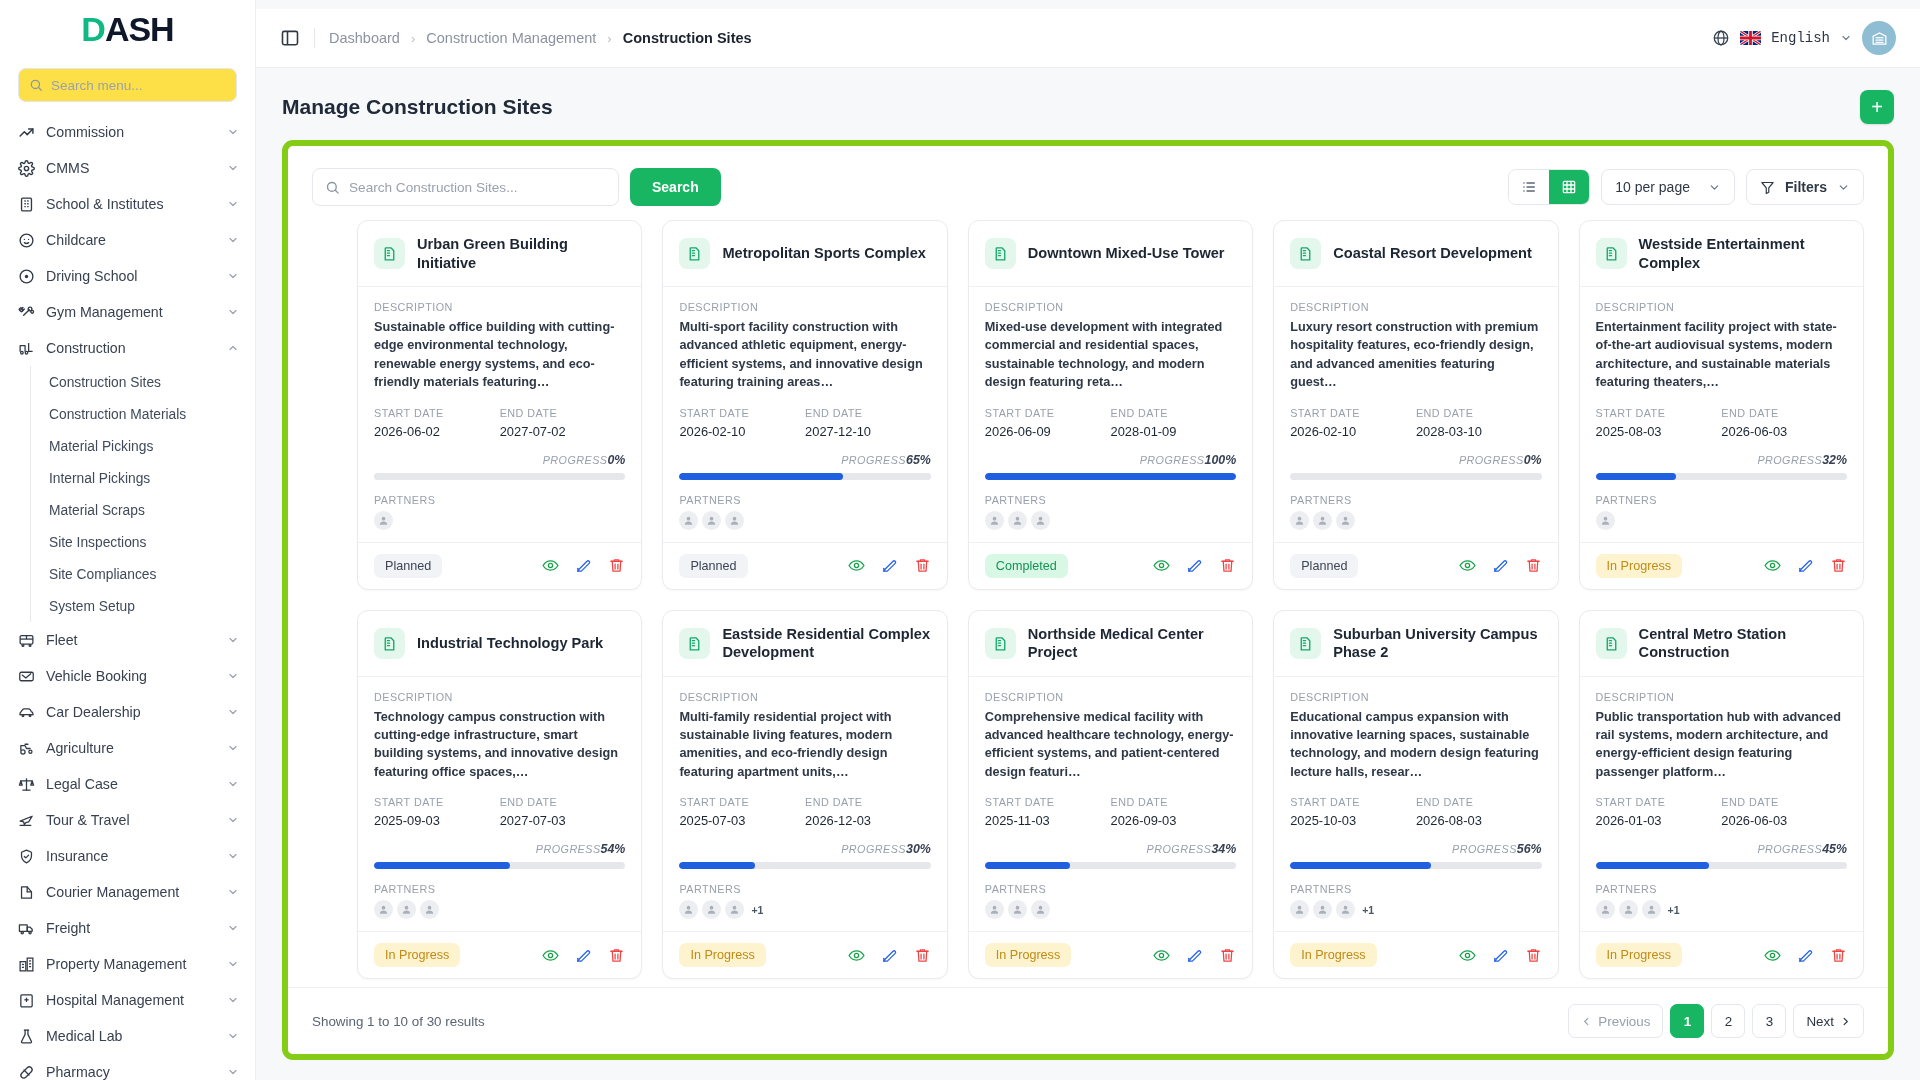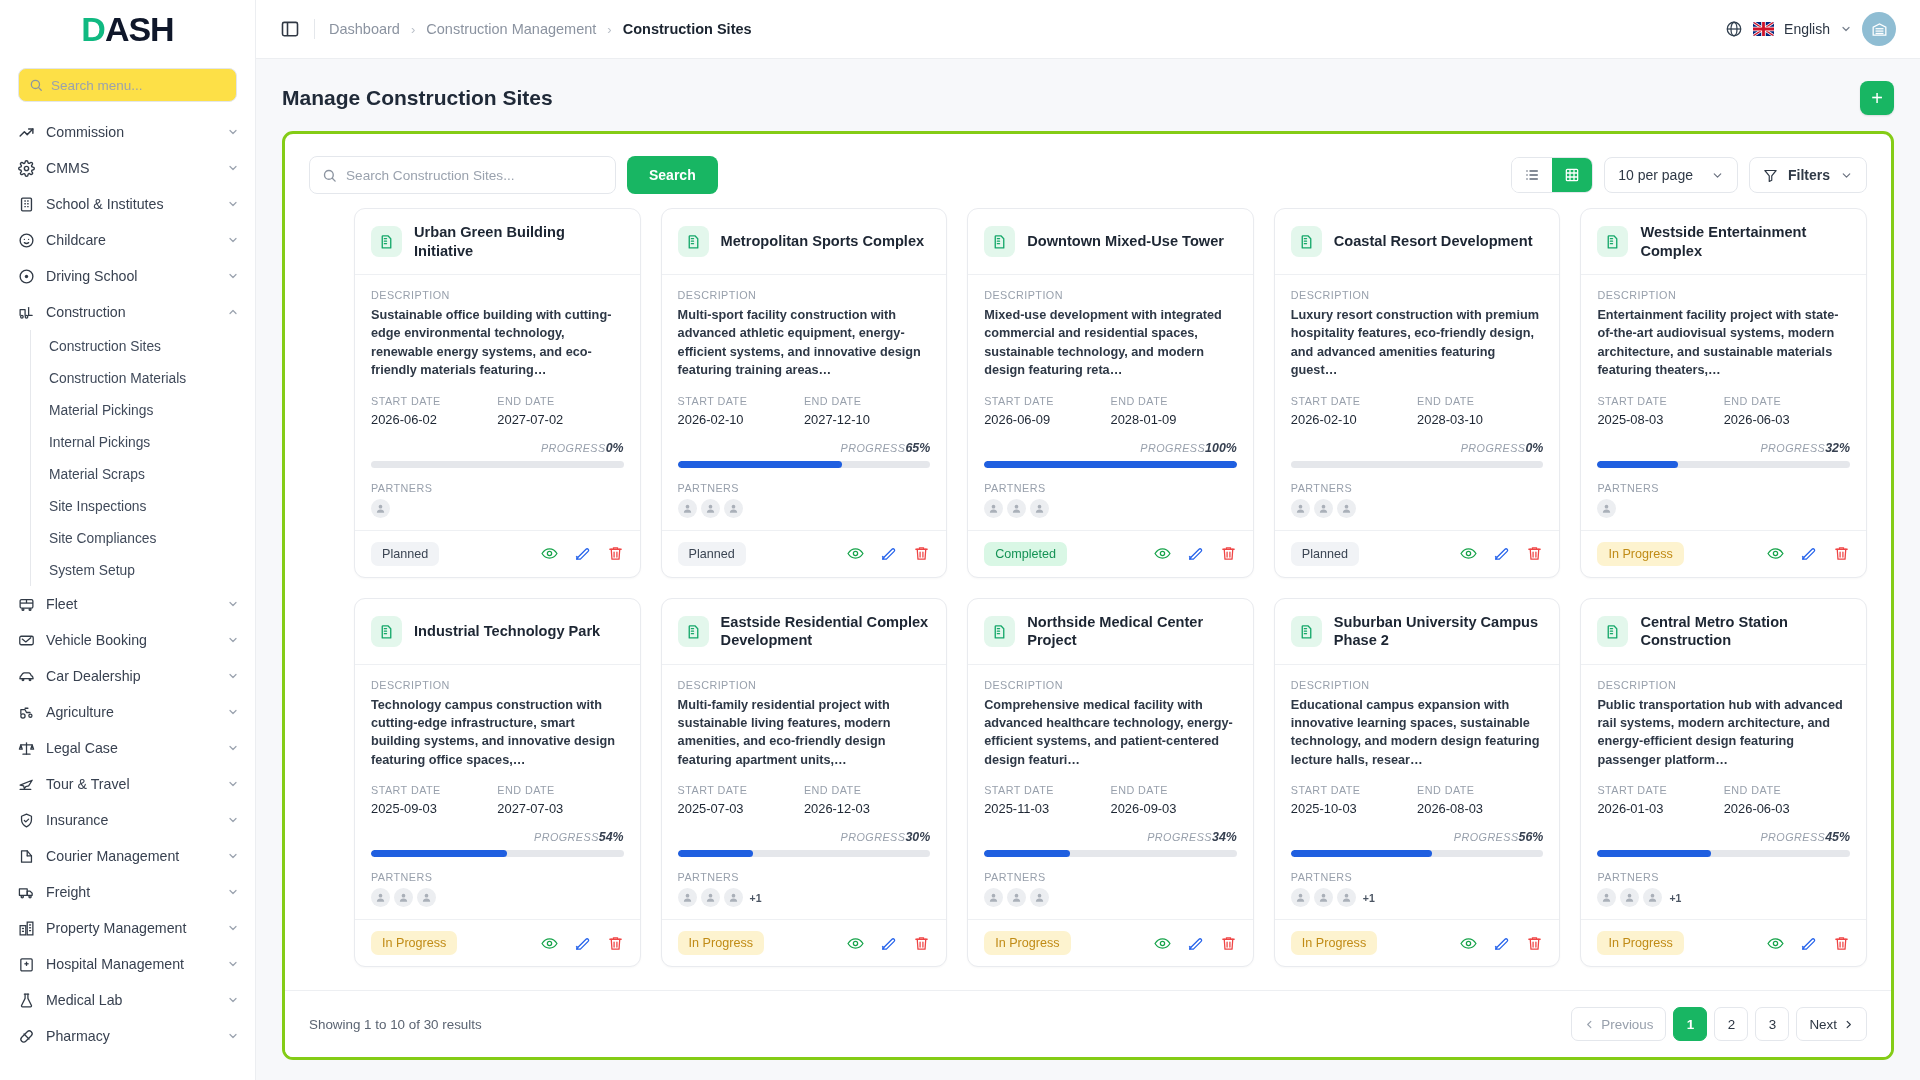--- a/index.html
+++ b/index.html
@@ -48,50 +48,50 @@
   .nav-item .lbl { flex: 1; white-space: nowrap; overflow: hidden; }
   .nav-item .chev { width: 12px; height: 12px; color: #9aa2ae; flex: 0 0 12px; }
   .nav-item.open .chev { transform: rotate(180deg); }
   .subnav { position: relative; margin-left: 30px; padding-left: 18px; border-left: 1px solid #e6e8ec; }
   .subnav-item { height: 32px; display: flex; align-items: center; font-size: 13.8px; color: #404a5a; cursor: pointer; }
 
   
   .main { flex: 1; height: 1080px; background: #f7f8fa; display: flex; flex-direction: column; overflow: hidden; }
   .topbar {
     height: 59px; background: #fff; border-bottom: 1px solid #eceef1;
-    display: flex; align-items: center; padding: 6px 24px; gap: 14px; flex: 0 0 59px;
+    display: flex; align-items: center; padding: 6px 24px; gap: 14px; flex: 0 0 59px; margin-top: 9px;
   }
   .panel-toggle { width: 20px; height: 20px; color: #303844; cursor: pointer; display:flex; }
   .vdiv { width: 1px; height: 20px; background: #e4e7eb; }
   .crumbs { display: flex; align-items: center; gap: 11px; font-size: 14.5px; }
   .crumb { color: #8b93a0; cursor: pointer; }
   .crumb.active { color: #1b2430; font-weight: 700; cursor: default; }
   .crumb-sep { color: #b9bfc8; font-size: 13px; }
-  .topbar-right { margin-left: auto; display: flex; align-items: center; gap: 10px; }
+  .topbar-right { margin-left: auto; display: flex; align-items: center; gap: 10px; font-family: Liberation Mono, monospace; }
   .globe { width: 18px; height: 18px; color: #32404f; cursor: pointer; }
   .flag { width: 21px; height: 14px; border-radius: 2px; overflow: hidden; position: relative; background:#00247d; cursor:pointer;}
   .lang { font-size: 14px; color: #2b3543; cursor: pointer; }
   .lang-chev { width: 12px; height: 12px; color: #77808d; }
   .avatar-top {
     width: 34px; height: 34px; border-radius: 50%;
     background: #8fbdd3; display: flex; align-items: center; justify-content: center;
     color: #fff; cursor: pointer;
   }
 
   .page-head { padding: 22px 26px 16px 26px; display: flex; align-items: center; }
   .page-title { font-size: 21px; font-weight: 700; color: #202a38; }
   .add-btn {
     margin-left: auto; width: 34px; height: 34px; border-radius: 8px;
     background: #18b663; color: #fff; border: none; cursor: pointer;
     display: flex; align-items: center; justify-content: center; font-size: 20px; line-height: 1;
     box-shadow: 0 1px 2px rgba(0,0,0,.12);
   }
 
   .content-card {
-    margin: 0 26px 20px 26px; background: #fff; border: 3px solid #84cc16;
+    margin: 0 26px 20px 26px; background: #fff; border: 6px solid #84cc16;
     border-radius: 11px; flex: 1; display: flex; flex-direction: column;
     overflow: hidden; min-height: 0;
   }
   .toolbar { display: flex; align-items: center; padding: 22px 24px 14px 24px; gap: 11px; }
   .search-box {
     width: 307px; height: 38px; border: 1px solid #e4e7ec; border-radius: 8px;
     display: flex; align-items: center; gap: 9px; padding: 0 12px; background: #fff;
   }
   .search-box input {
     border: none; outline: none; font-size: 13.6px; color: #394353; width: 100%;
@@ -277,20 +277,37 @@
             </svg>
           </span>
         <span class="lbl">Driving School</span>
         <span class="chev">
             <svg width="12" height="12" viewBox="0 0 24 24" fill="none" stroke="currentColor" stroke-width="2.4" stroke-linecap="round" stroke-linejoin="round">
               <polyline points="6,9 12,15 18,9"></polyline>
             </svg>
           </span>
       </div>
 
+      <div class="nav-item">
+        <span class="ic">
+            <svg width="17" height="17" viewBox="0 0 24 24" fill="none" stroke="currentColor" stroke-width="1.9" stroke-linecap="round">
+              <path d="M4 8l3-3M6 10l3-3"></path>
+              <rect x="2.5" y="5.5" width="4" height="5" rx="1" transform="rotate(-45 4.5 8)"></rect>
+              <line x1="8" y1="16" x2="16" y2="8"></line>
+              <circle cx="17" cy="7" r="2.6"></circle>
+              <circle cx="20" cy="11" r="2"></circle>
+            </svg>
+          </span>
+        <span class="lbl">Gym Management</span>
+        <span class="chev">
+            <svg width="12" height="12" viewBox="0 0 24 24" fill="none" stroke="currentColor" stroke-width="2.4" stroke-linecap="round" stroke-linejoin="round">
+              <polyline points="6,9 12,15 18,9"></polyline>
+            </svg>
+          </span>
+      </div>
 
       <div class="nav-item open">
         <span class="ic">
             <svg width="17" height="17" viewBox="0 0 24 24" fill="none" stroke="currentColor" stroke-width="1.8" stroke-linecap="round" stroke-linejoin="round">
               <path d="M3 16V8h7v8"></path>
               <circle cx="5.5" cy="18" r="1.8"></circle>
               <circle cx="12" cy="18" r="1.8"></circle>
               <path d="M15 5v11"></path>
               <path d="M15 16h5"></path>
             </svg>

